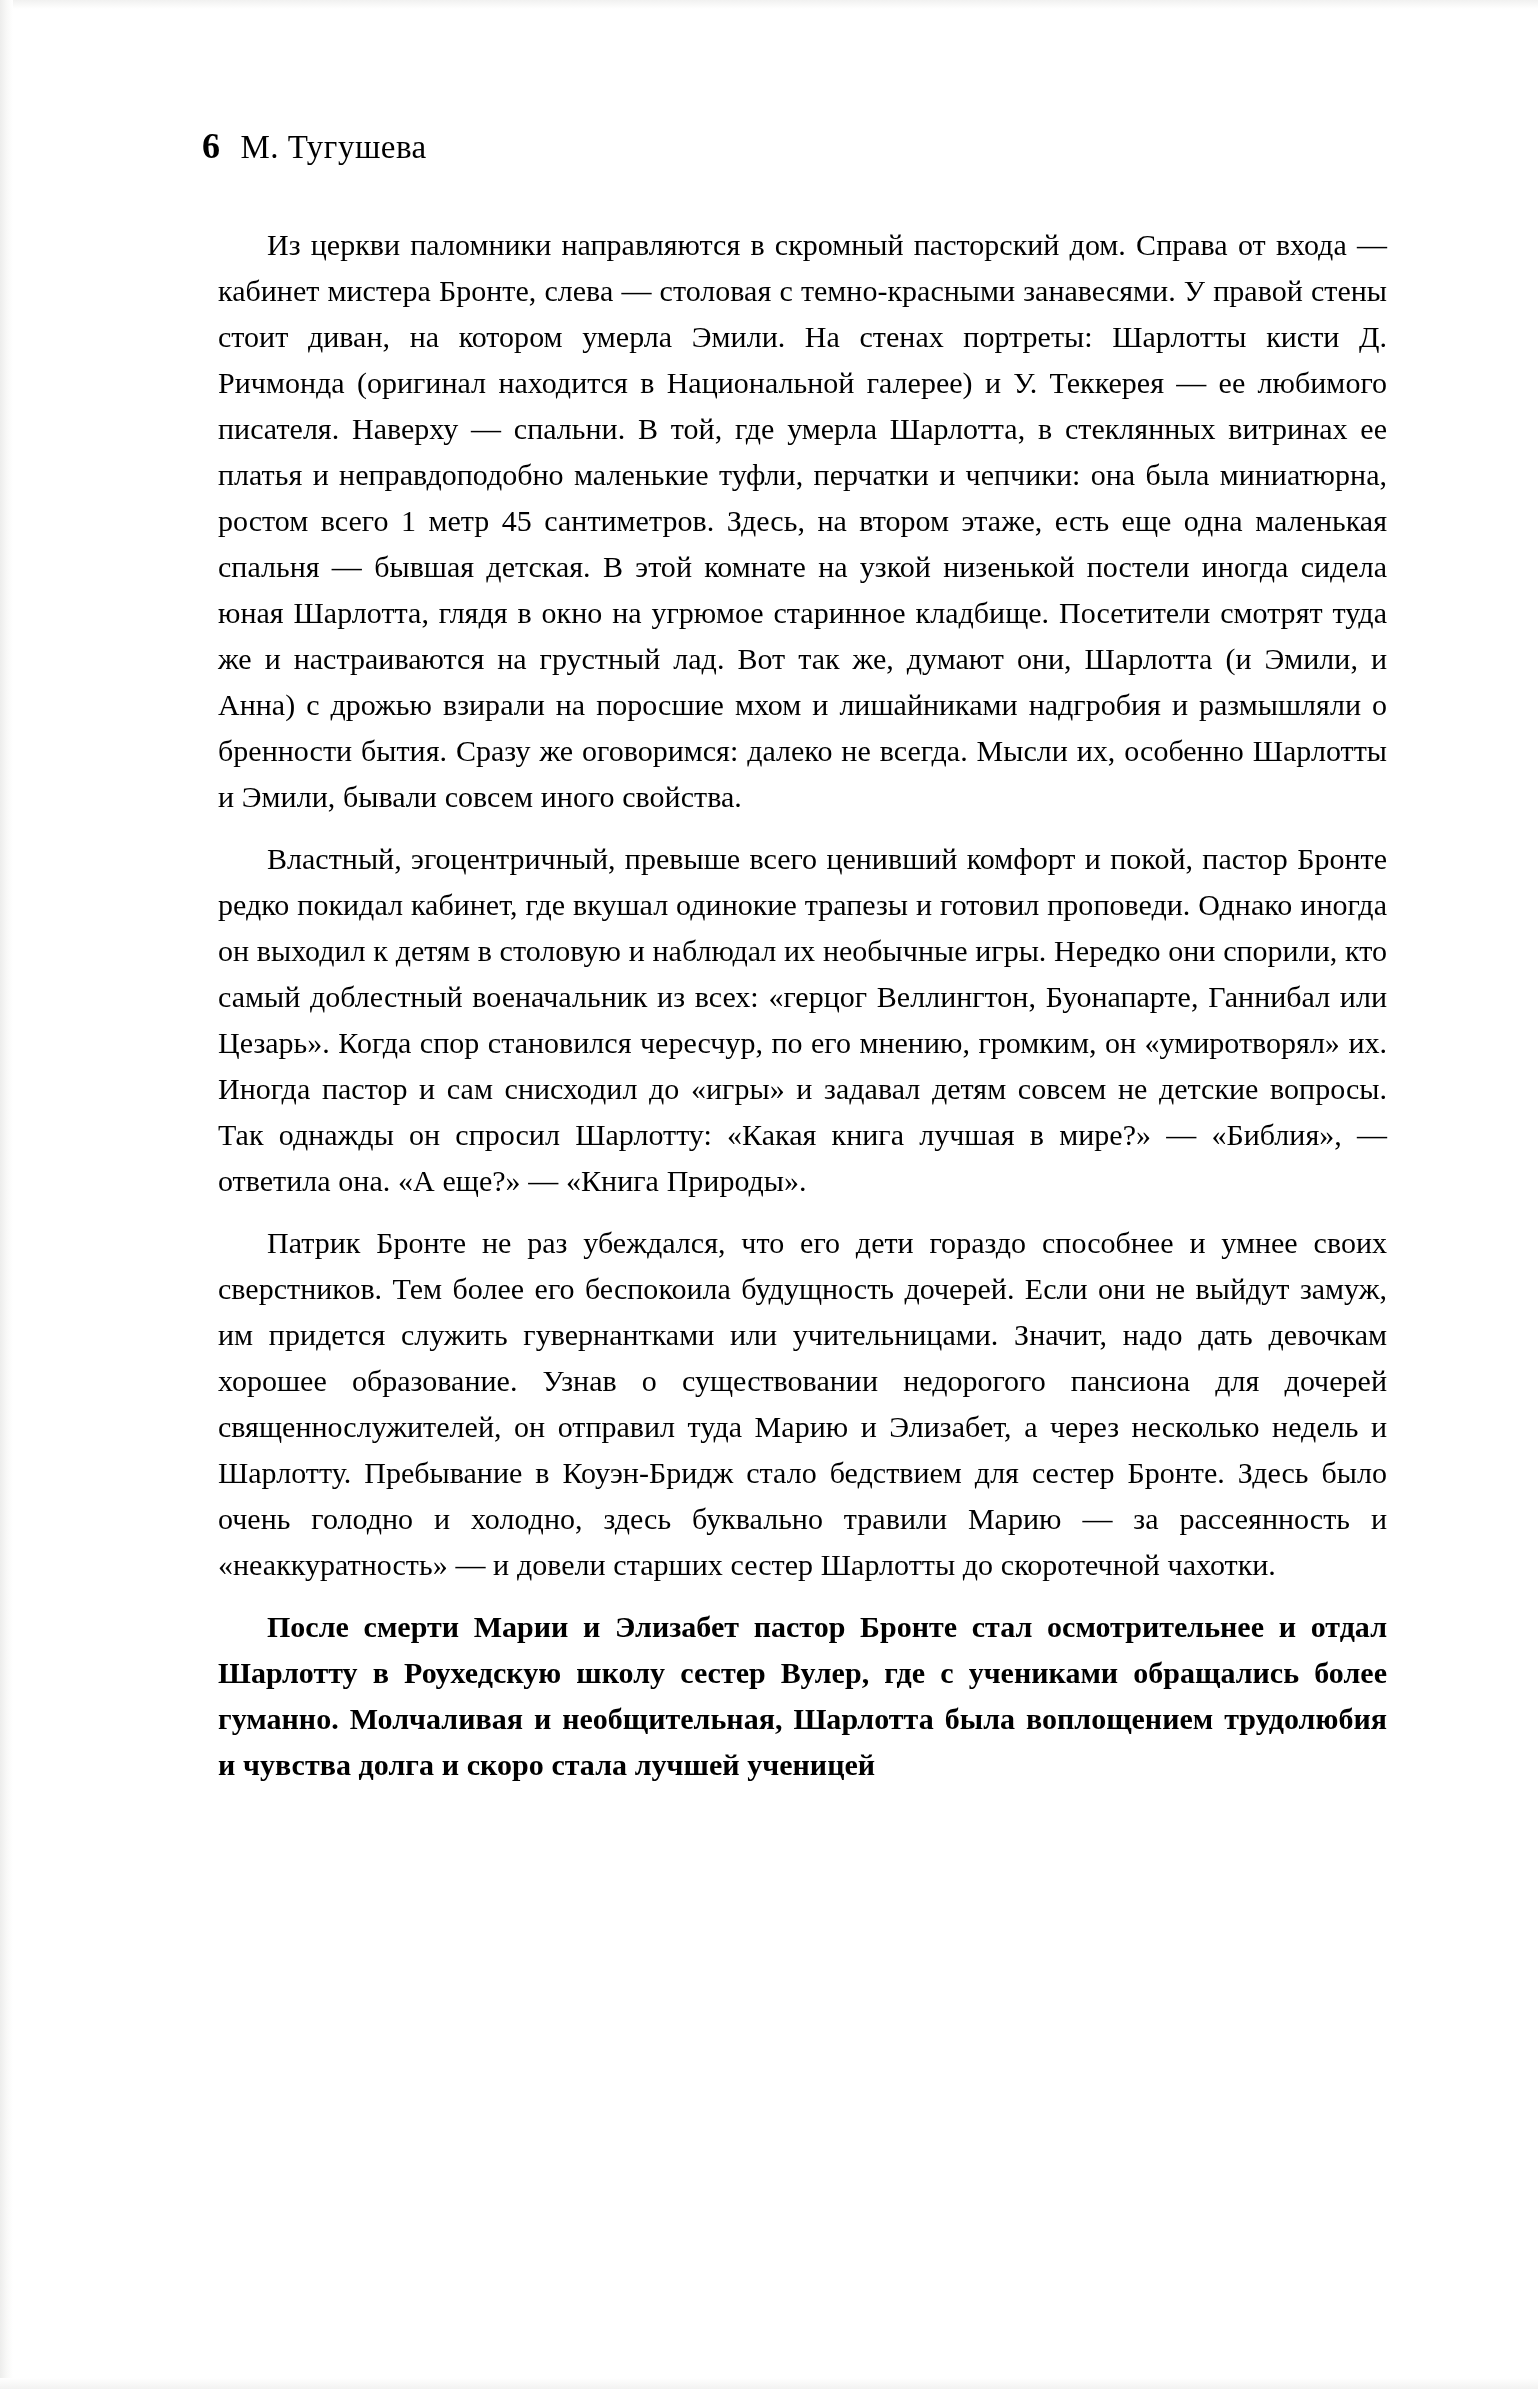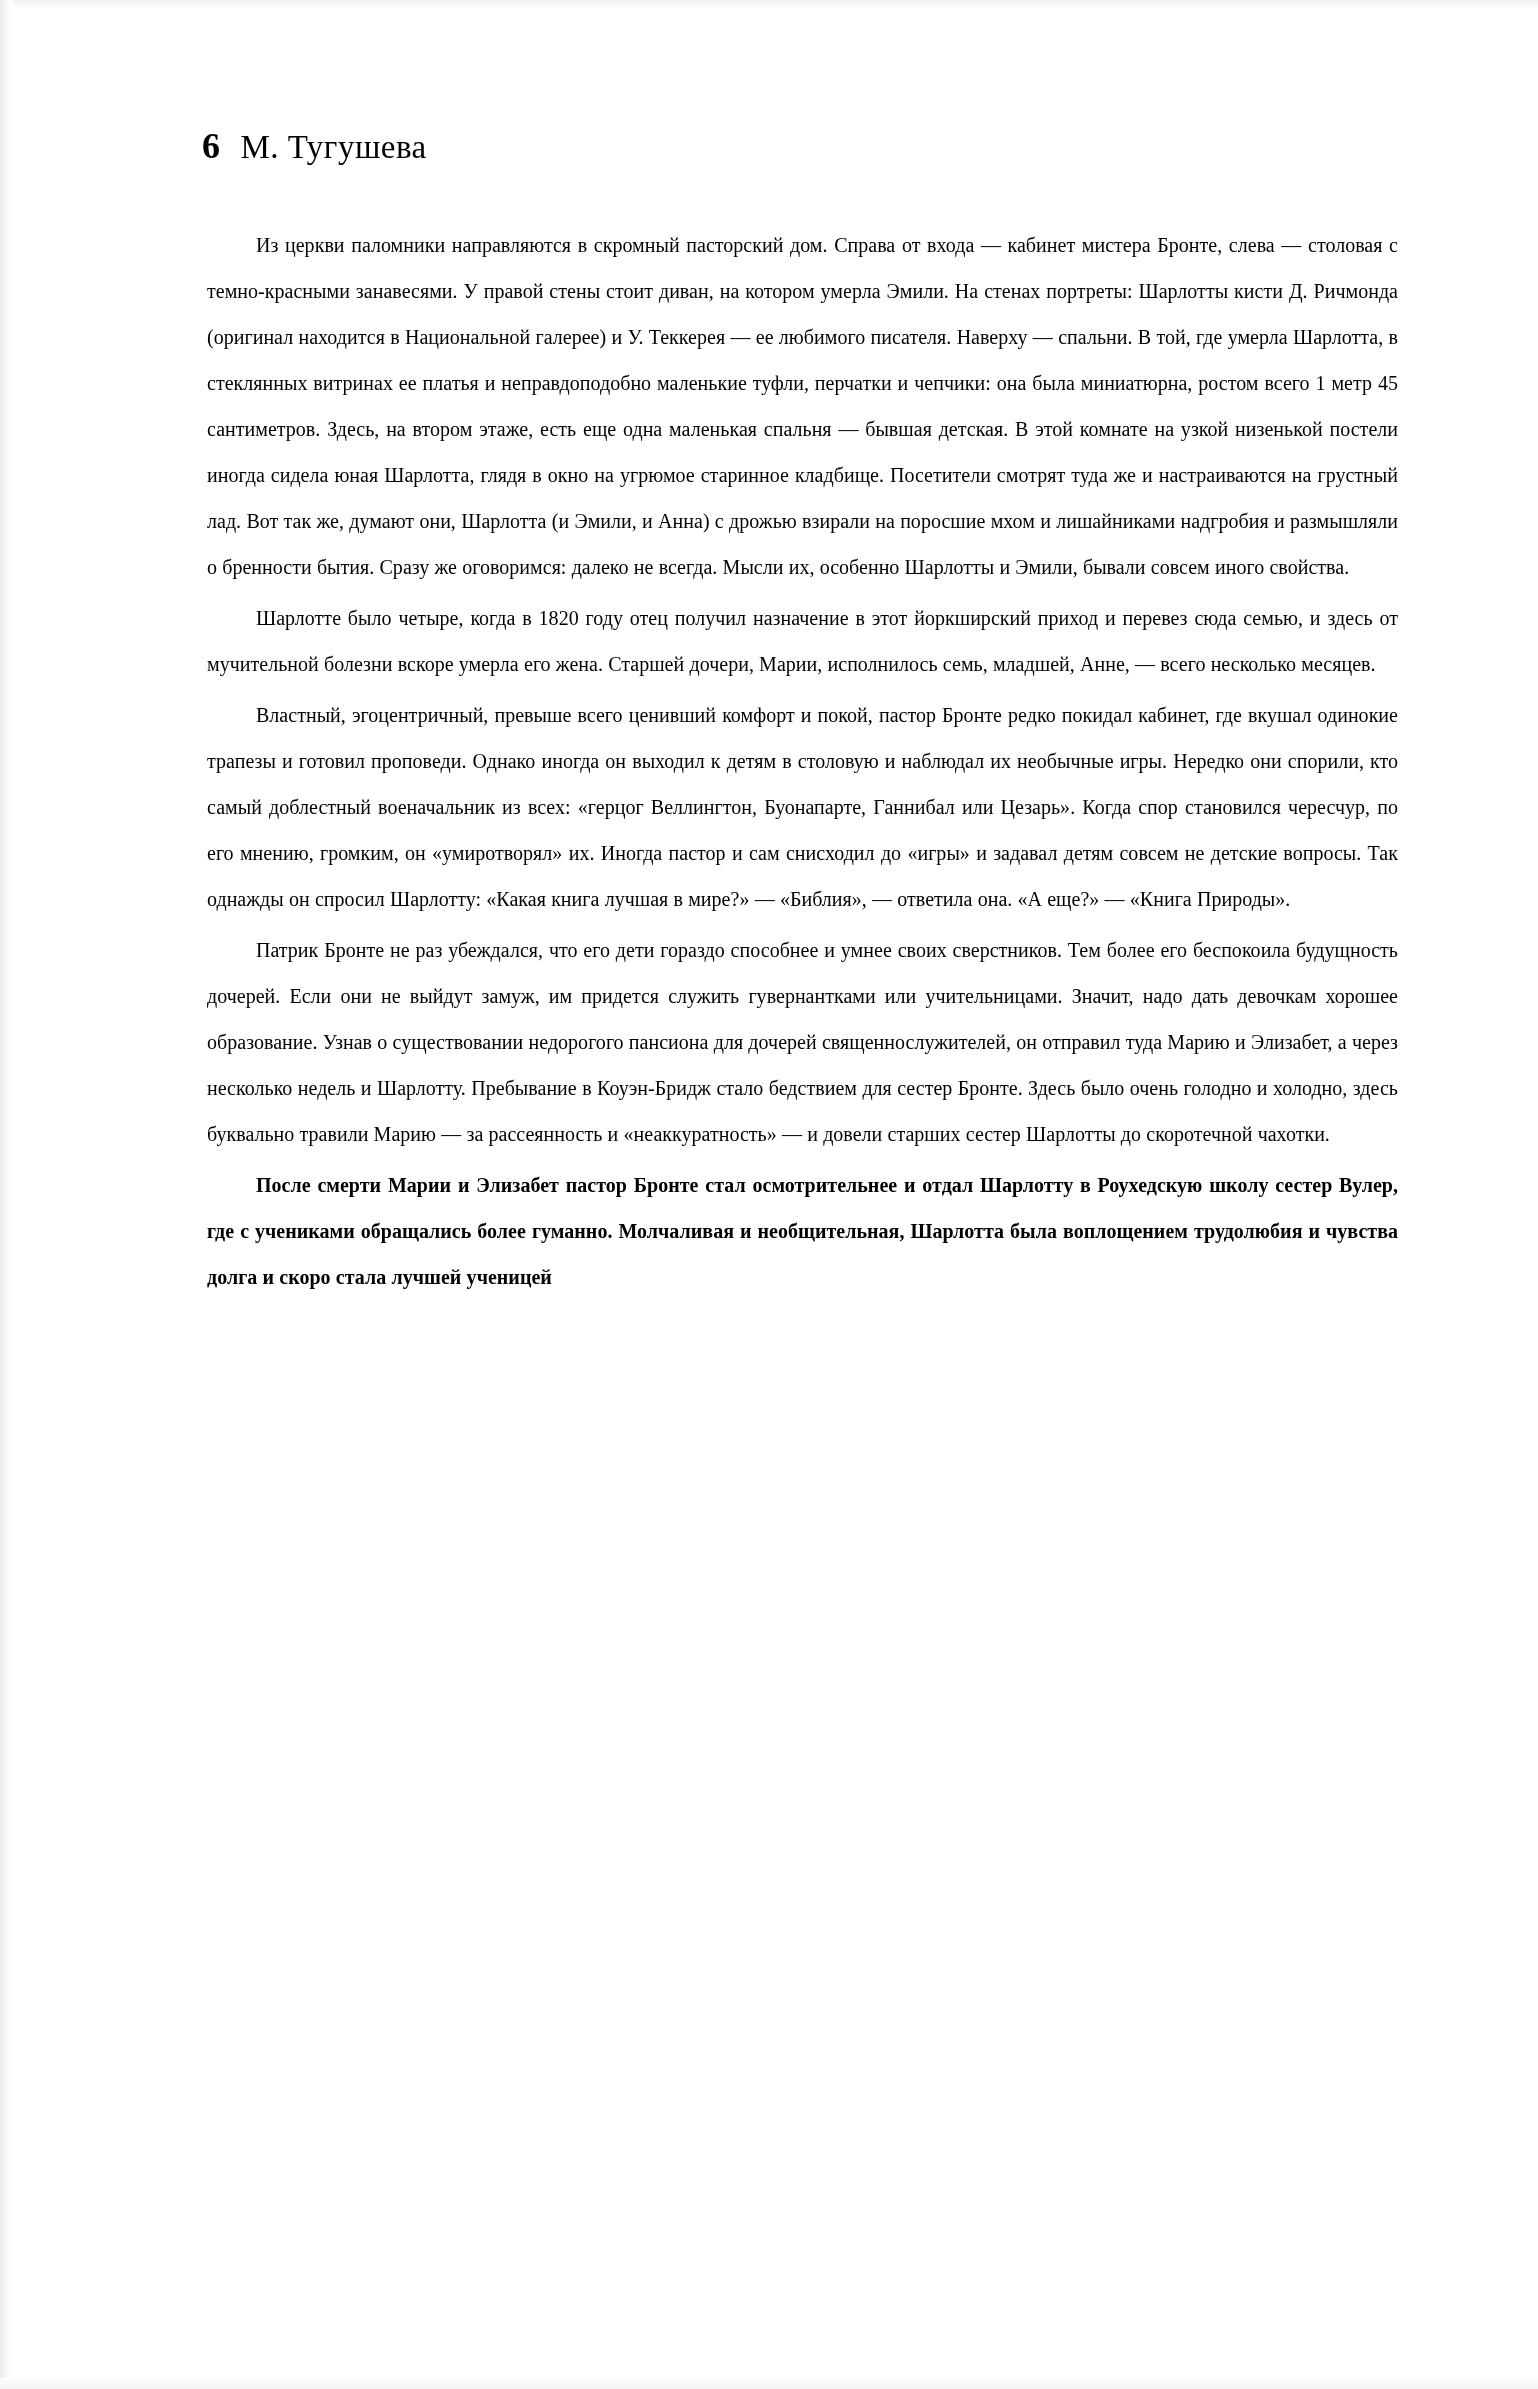--- a/index.html
+++ b/index.html
@@ -64,24 +64,24 @@
     letter-spacing: 0.5px;
   }
   .head-author {
     font-family: "Liberation Serif", "DejaVu Serif", serif;
     font-size: 33px;
     line-height: 1;
     letter-spacing: 0.5px;
   }
 
   .body-text p {
-    margin: 5px;
+    margin: 16px;
     text-align: justify;
     text-justify: inter-word;
-    font-size: 20px;
+    font-size: 30px;
     line-height: 46px;
     text-indent: 49px;
     letter-spacing: 0.02px;
     word-spacing: 0.2px;
     hyphens: manual;
   }
   .body-text p:last-child {
     text-align-last: left;
     font-weight: bold;
   }
@@ -97,21 +97,20 @@
 
   <div class="text-block">
 
     <div class="running-head">
       <span class="folio">6</span>
       <span class="head-author">М. Тугушева</span>
     </div>
 
     <div class="body-text">
       <p>Из церкви паломники направляются в скромный пасторский дом. Справа от входа — кабинет мистера Бронте, слева — столовая с темно-красными занавесями. У правой стены стоит диван, на котором умерла Эмили. На стенах портреты: Шарлотты кисти Д. Ричмонда (оригинал находится в Национальной галерее) и У. Теккерея — ее любимого писателя. Наверху — спальни. В той, где умерла Шарлотта, в стеклянных витринах ее платья и неправдоподобно маленькие туфли, перчатки и чепчики: она была миниатюрна, ростом всего 1 метр 45 сантиметров. Здесь, на втором этаже, есть еще одна маленькая спальня — бывшая детская. В этой комнате на узкой низенькой постели иногда сидела юная Шарлотта, глядя в окно на угрюмое старинное кладбище. Посетители смотрят туда же и настраиваются на грустный лад. Вот так же, думают они, Шарлотта (и Эмили, и Анна) с дрожью взирали на поросшие мхом и лишайниками надгробия и размышляли о бренности бытия. Сразу же оговоримся: далеко не всегда. Мысли их, особенно Шарлотты и Эмили, бывали совсем иного свойства.</p>
-      <p>Шарлотте было четыре, когда в 1820 году отец получил назначение в этот йоркширский приход и перевез сюда семью, и здесь от мучительной болезни вскоре умерла его жена. Старшей дочери, Марии, исполнилось семь, младшей, Анне, — всего несколько месяцев.</p>
       <p>Властный, эгоцентричный, превыше всего ценивший комфорт и покой, пастор Бронте редко покидал кабинет, где вкушал одинокие трапезы и готовил проповеди. Однако иногда он выходил к детям в столовую и наблюдал их необычные игры. Нередко они спорили, кто самый доблестный военачальник из всех: «герцог Веллингтон, Буонапарте, Ганнибал или Цезарь». Когда спор становился чересчур, по его мнению, громким, он «умиротворял» их. Иногда пастор и сам снисходил до «игры» и задавал детям совсем не детские вопросы. Так однажды он спросил Шарлотту: «Какая книга лучшая в мире?» — «Библия», — ответила она. «А еще?» — «Книга Природы».</p>
       <p>Патрик Бронте не раз убеждался, что его дети гораздо способнее и умнее своих сверстников. Тем более его беспокоила будущность дочерей. Если они не выйдут замуж, им придется служить гувернантками или учительницами. Значит, надо дать девочкам хорошее образование. Узнав о существовании недорогого пансиона для дочерей священнослужителей, он отправил туда Марию и Элизабет, а через несколько недель и Шарлотту. Пребывание в Коуэн-Бридж стало бедствием для сестер Бронте. Здесь было очень голодно и холодно, здесь буквально травили Марию — за рассеянность и «неаккуратность» — и довели старших сестер Шарлотты до скоротечной чахотки.</p>
       <p>После смерти Марии и Элизабет пастор Бронте стал осмотрительнее и отдал Шарлотту в Роухедскую школу сестер Вулер, где с учениками обращались более гуманно. Молчаливая и необщительная, Шарлотта была воплощением трудолюбия и чувства долга и скоро стала лучшей ученицей</p>
     </div>
 
   </div>
 </div>
 
 
 </body></html>

